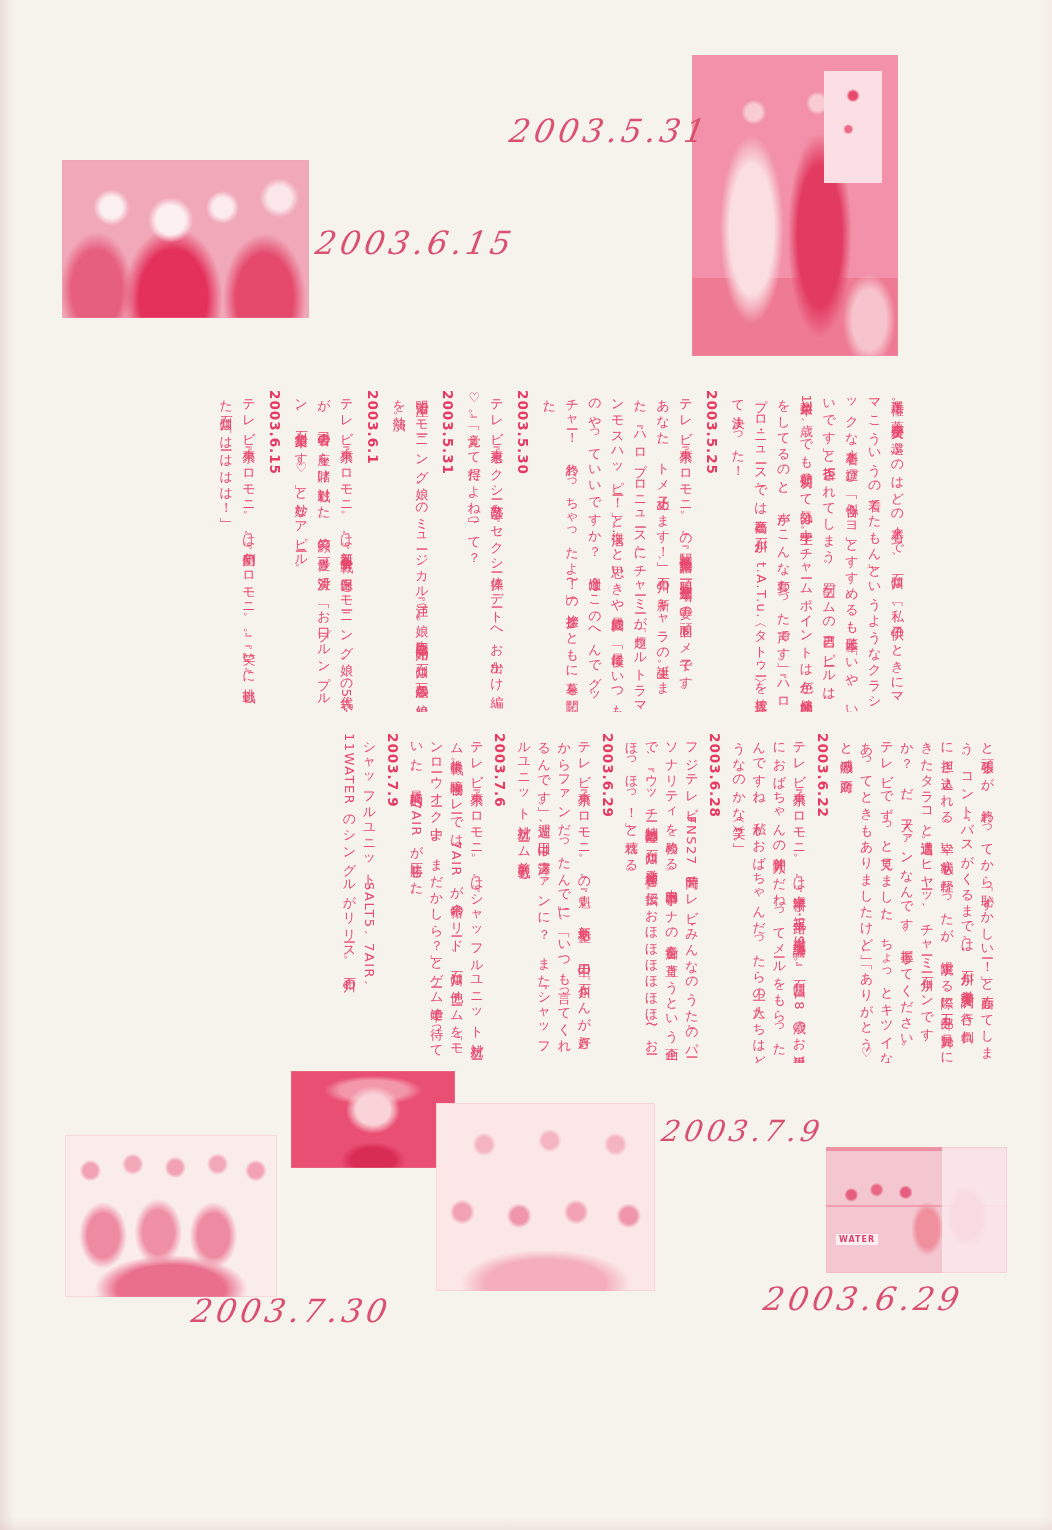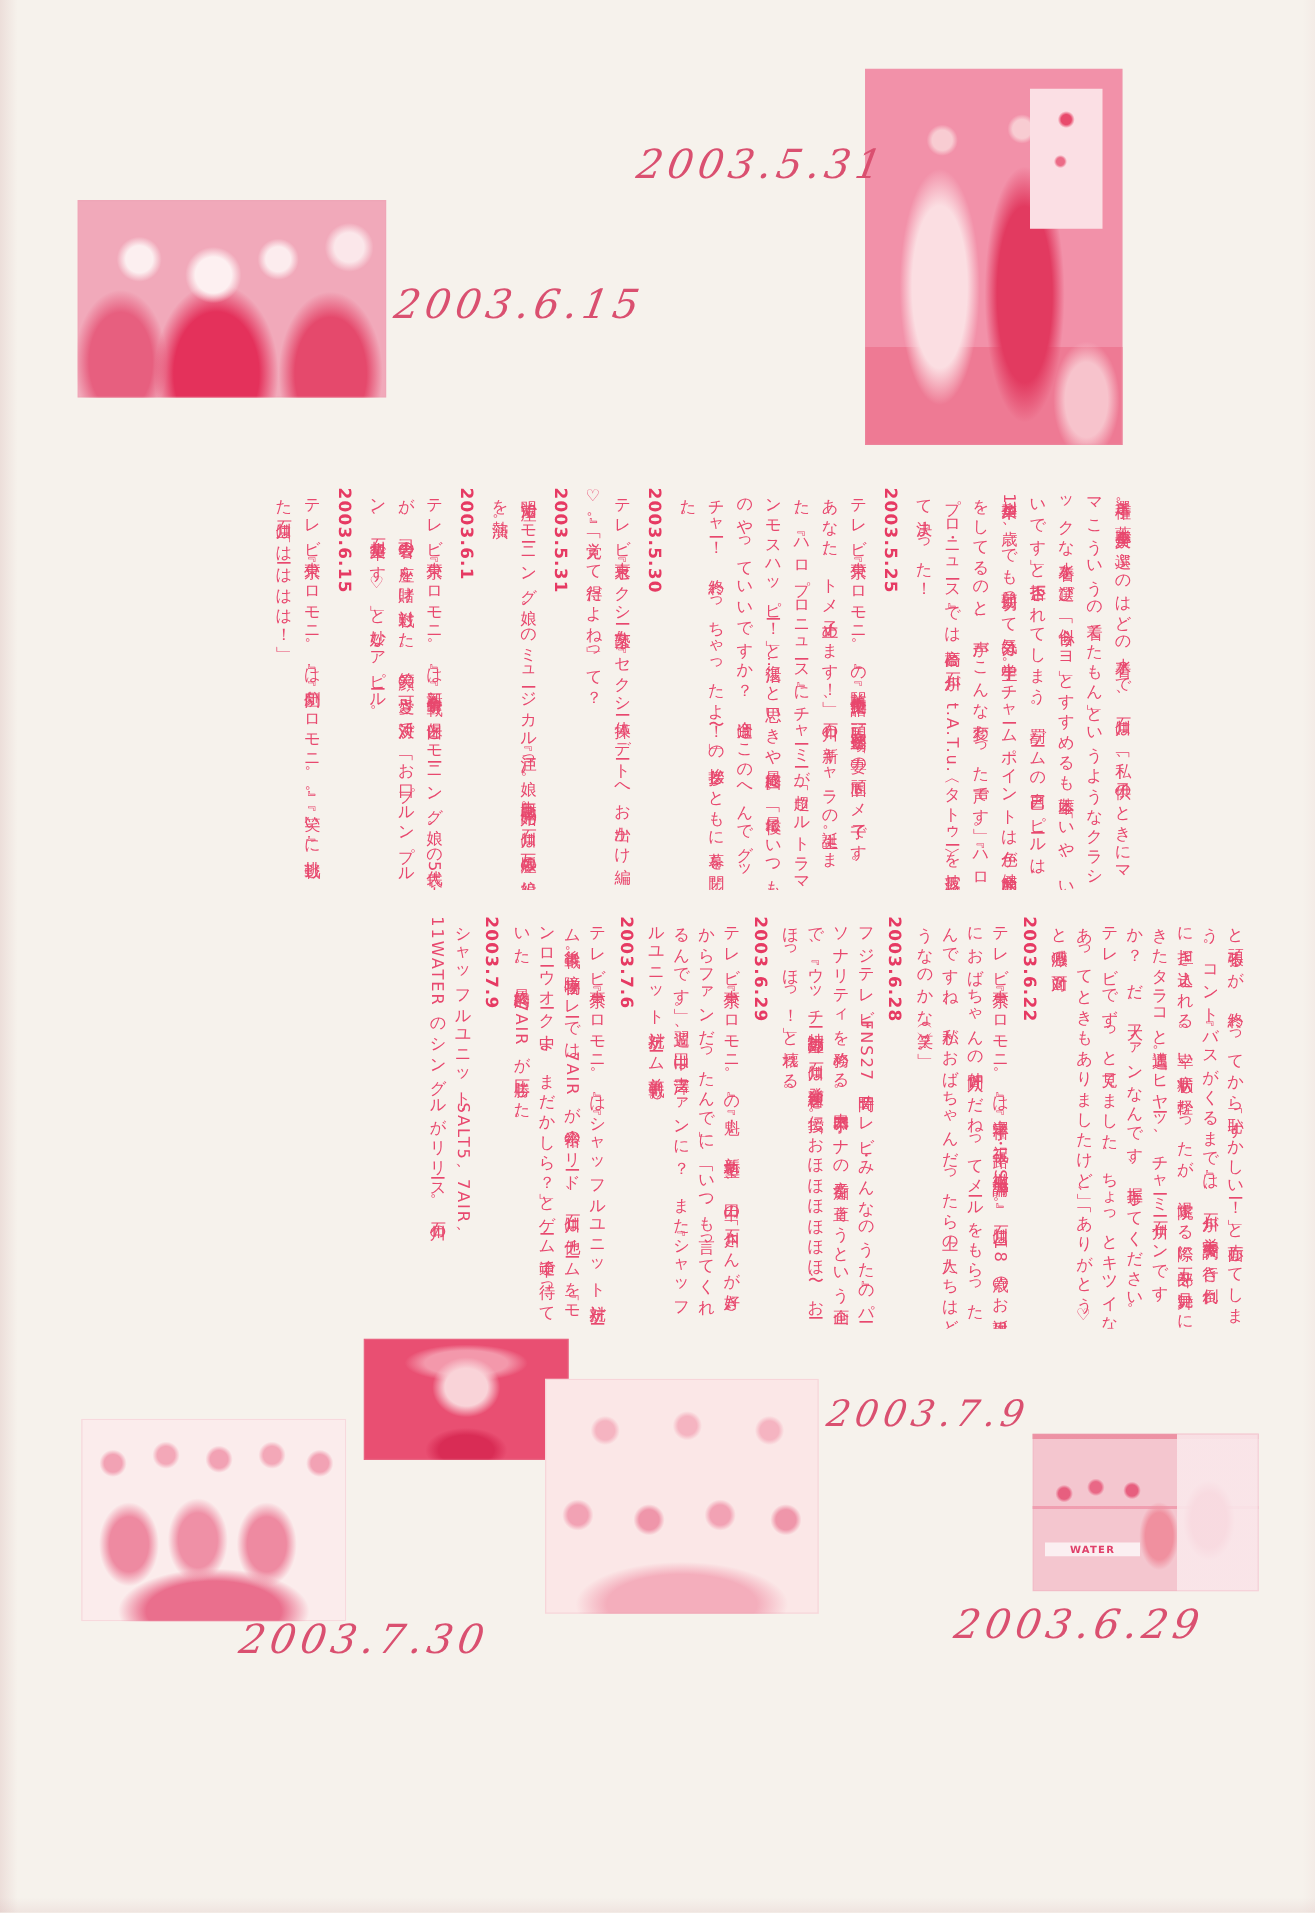--- a/index.html
+++ b/index.html
@@ -92,21 +92,21 @@
       linear-gradient(90deg, rgba(236,120,146,0) 0 64%, rgba(250,232,235,.9) 64% 100%),
       radial-gradient(ellipse 26px 40px at 78% 55%, #e75f7f 0 55%, rgba(231,95,127,0) 80%),
       radial-gradient(circle 9px at 14% 38%, #e75f7f 0 50%, rgba(231,95,127,0) 78%),
       radial-gradient(circle 9px at 28% 34%, #e96886 0 50%, rgba(233,104,134,0) 78%),
       radial-gradient(circle 9px at 44% 36%, #e75f7f 0 50%, rgba(231,95,127,0) 78%),
       radial-gradient(ellipse 20px 34px at 56% 65%, #f0909f 0 55%, rgba(240,144,159,0) 80%),
       linear-gradient(180deg, rgba(231,103,129,.55) 0 4px, rgba(231,103,129,0) 4px),
       linear-gradient(180deg, rgba(255,255,255,0) 46%, rgba(236,120,146,.5) 46% 48%, rgba(236,120,146,0) 48%);
   }
   #tv-sign{
-    position:absolute;left:10px;bottom:28px;padding:1px 20px;
+    position:absolute;left:10px;bottom:28px;padding:1px 3px;
     background:#fbeff1;color:#e0406a;
     font-size:8px;font-weight:bold;letter-spacing:1px;
     font-family:"DejaVu Sans",sans-serif;
   }
 
   
   .vdate{
     position:absolute;
     font-family:"DejaVu Serif",serif;font-style:italic;
     color:#da5070;letter-spacing:4px;white-space:nowrap;

